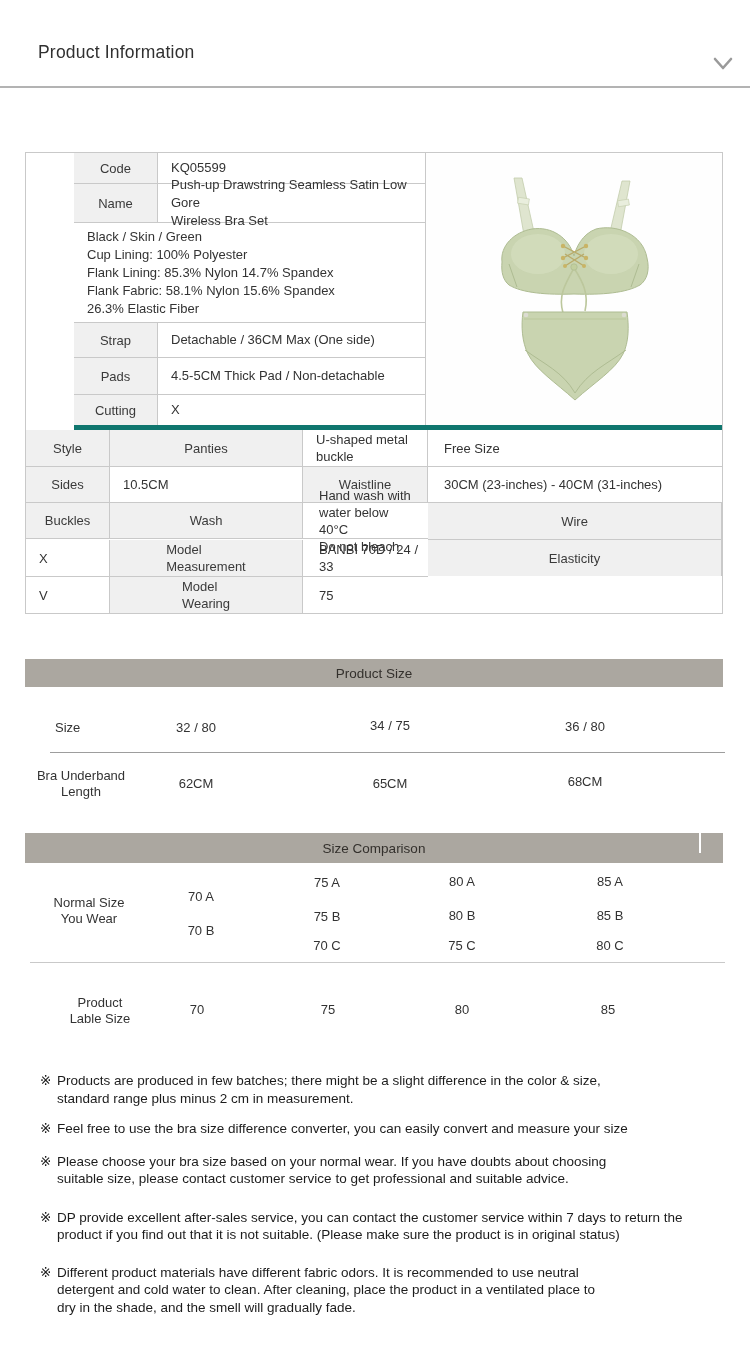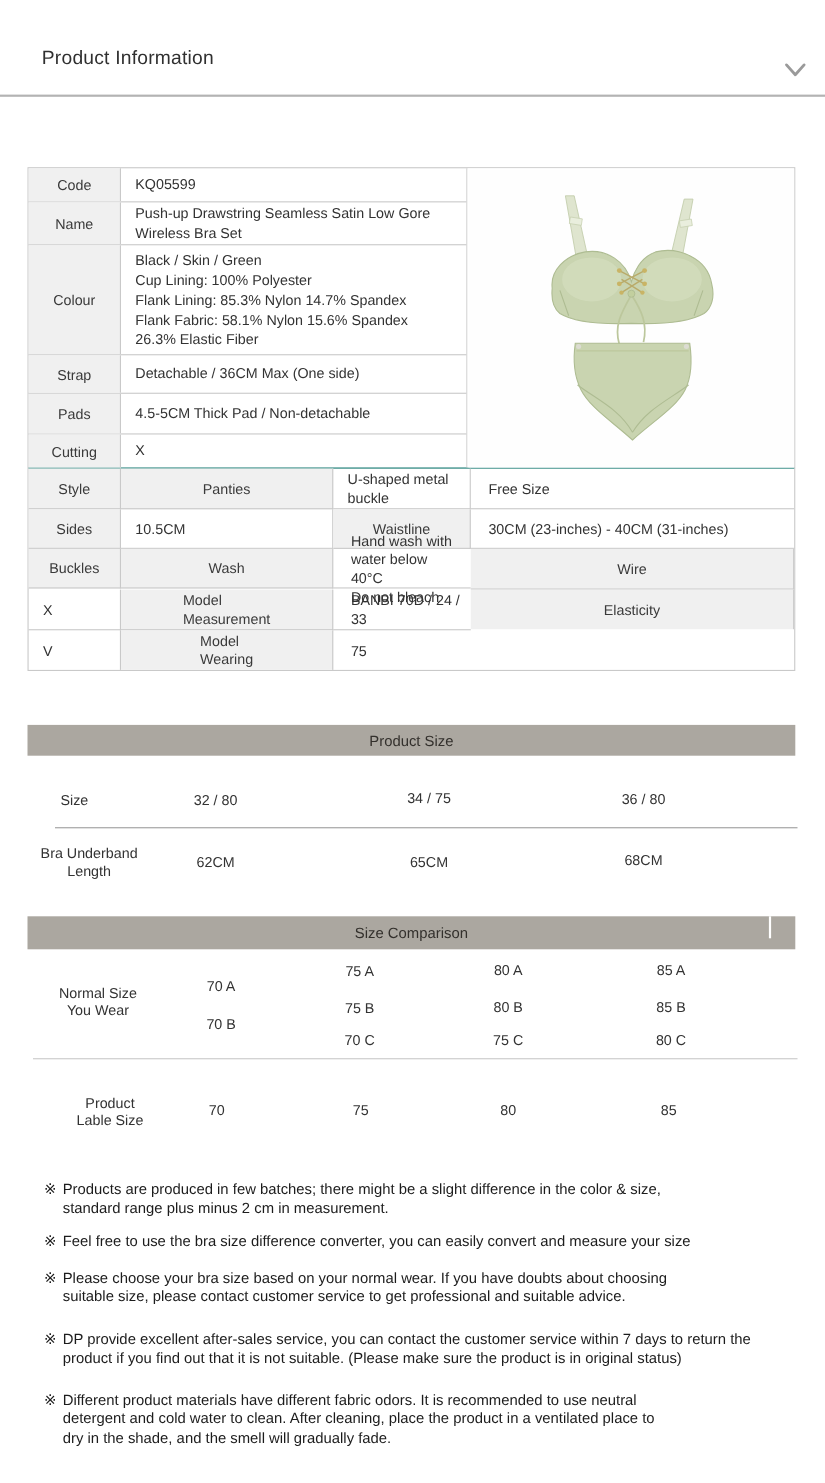--- a/index.html
+++ b/index.html
@@ -7,21 +7,21 @@
   body { font-family:"Liberation Sans", "DejaVu Sans", sans-serif; color:#333; }
   .page { position:relative; width:750px; height:1348px; background:#fff; overflow:hidden; }
 
   
   .page-title { position:absolute; left:38px; top:42px; font-size:17.5px; color:#303030; letter-spacing:0.2px; }
   .chevron { position:absolute; left:712px; top:56px; width:22px; height:16px; cursor:pointer; }
   .header-divider { position:absolute; left:0; top:86px; width:750px; height:2px; background:#b3b3b3; }
 
   
   .spec { position:absolute; left:25px; top:152px; width:698px; border:1px solid #c9c9c9; background:#fff; font-size:13px; }
-  .spec-top { display:flex; border-bottom:1px solid #0f766e; }
+  .spec-top { display:flex; border-bottom:5px solid #0f766e;margin-left:48px; }
   .spec-left { width:399px; border-right:1px solid #c9c9c9; }
   .srow { display:flex; border-bottom:1px solid #c9c9c9; }
   .srow:last-child { border-bottom:none; }
   .slabel { width:84px; background:#f0f0f0; border-right:1px solid #c9c9c9;
             display:flex; align-items:center; justify-content:center; text-align:center; color:#3a3a3a; }
   .svalue { flex:1; display:flex; align-items:center; padding:4px 10px 4px 13px; white-space:pre-line; line-height:18px; color:#333; }
   .spec-img { flex:1; display:flex; align-items:center; justify-content:center; background:#fff; }
   .spec-bottom { display:grid; grid-template-columns:84px 193px 125px 1fr; }
   .gcell { display:flex; align-items:center; border-bottom:1px solid #c9c9c9; padding:3px 10px; line-height:17px; }
   .gcell.lab { background:#f0f0f0; border-right:1px solid #c9c9c9; justify-content:center; text-align:left; white-space:pre-line; padding:3px 4px; color:#3a3a3a; }
@@ -60,21 +60,20 @@
         <div class="srow" style="height:31px">
           <div class="slabel">Code</div>
           <div class="svalue">KQ05599</div>
         </div>
         <div class="srow" style="height:39px">
           <div class="slabel">Name</div>
           <div class="svalue">Push-up Drawstring Seamless Satin Low Gore
 Wireless Bra Set</div>
         </div>
         <div class="srow" style="height:100px">
-          <div class="slabel">Colour</div>
           <div class="svalue">Black / Skin / Green
 Cup Lining: 100% Polyester
 Flank Lining: 85.3% Nylon 14.7% Spandex
 Flank Fabric: 58.1% Nylon 15.6% Spandex
 26.3% Elastic Fiber</div>
         </div>
         <div class="srow" style="height:35px">
           <div class="slabel">Strap</div>
           <div class="svalue">Detachable / 36CM Max (One side)</div>
         </div>

